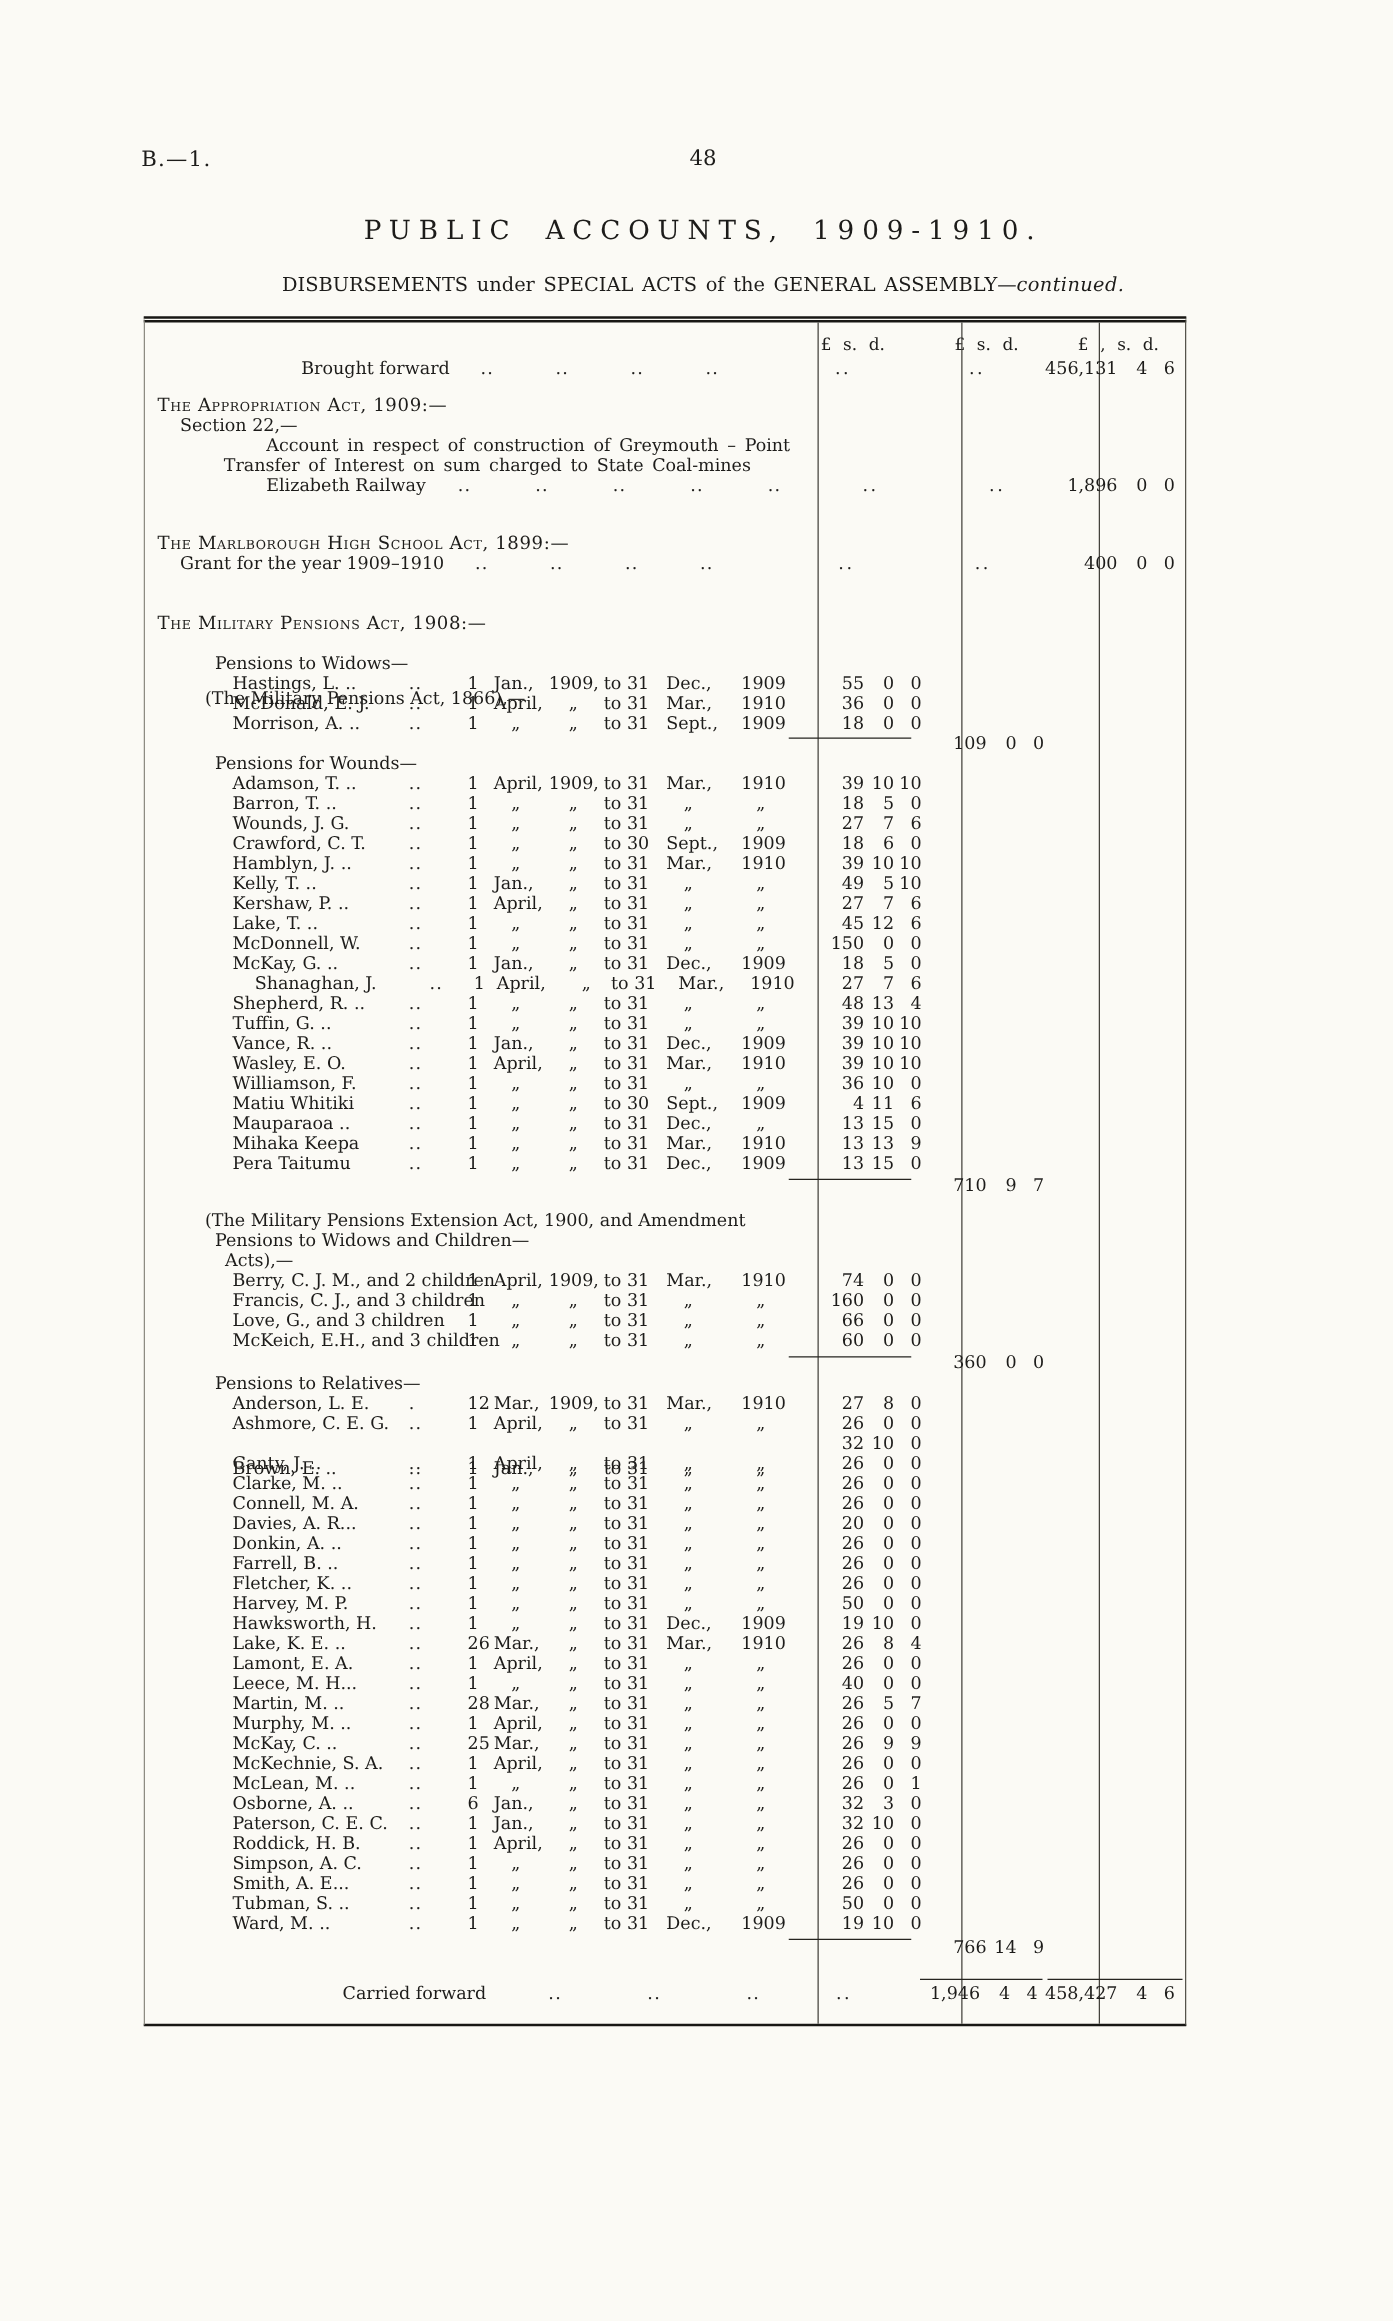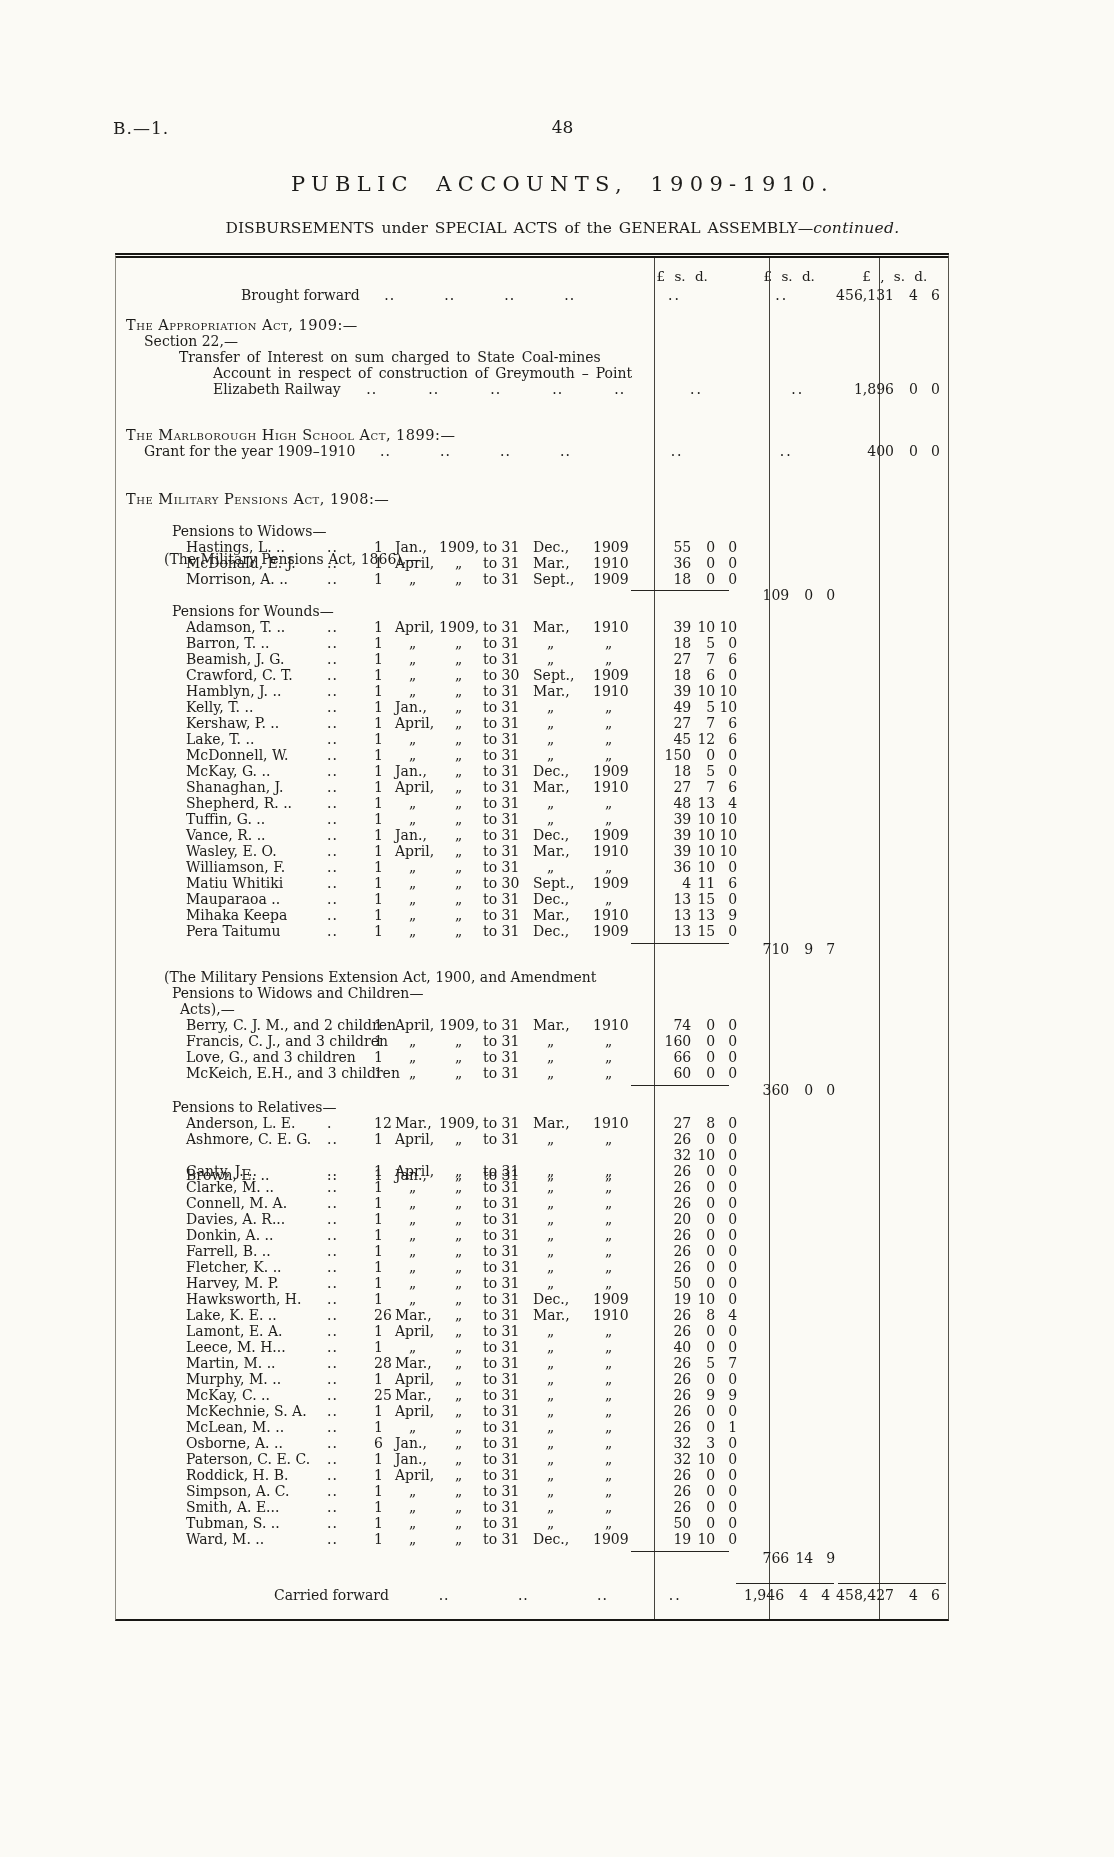--- a/index.html
+++ b/index.html
@@ -111,27 +111,27 @@
         <div class="mc m2"></div>
         <div class="mc m3"></div>
       </div>
       <div class="r s">
         <div class="desc" style="padding-left: 28px;">Section 22,—</div>
         <div class="mc m1"></div>
         <div class="mc m2"></div>
         <div class="mc m3"></div>
       </div>
       <div class="r tx">
+        <div class="desc" style="padding-left: 97px;">Account in respect of construction of Greymouth – Point</div>
+        <div class="mc m1"></div>
+        <div class="mc m2"></div>
+        <div class="mc m3"></div>
+      </div>
+      <div class="r tx">
         <div class="desc" style="padding-left: 63px;">Transfer of Interest on sum charged to State Coal-mines</div>
-        <div class="mc m1"></div>
-        <div class="mc m2"></div>
-        <div class="mc m3"></div>
-      </div>
-      <div class="r tx">
-        <div class="desc" style="padding-left: 97px;">Account in respect of construction of Greymouth – Point</div>
         <div class="mc m1"></div>
         <div class="mc m2"></div>
         <div class="mc m3"></div>
       </div>
       <div class="r f">
         <div class="desc" style="padding-left: 97px;">
           <div>Elizabeth Railway</div>
           <div class="lead" style="width: 62px;">..</div>
           <div class="lead" style="width: 62px;">..</div>
           <div class="lead" style="width: 62px;">..</div>
@@ -304,21 +304,21 @@
         <div class="mc m1">
           <div class="ma">18</div>
           <div class="mb">5</div>
           <div class="md">0</div>
         </div>
         <div class="mc m2"></div>
         <div class="mc m3"></div>
       </div>
       <div class="r e">
         <div class="desc" style="padding-left: 70px;">
-          <div class="en">Beamish, J. G.</div>
+          <div class="en">Wounds, J. G.</div>
           <div class="ed">..</div>
           <div class="sd">1</div>
           <div class="sm dt">„</div>
           <div class="sy dt">„</div>
           <div class="e1">to 31</div>
           <div class="em dt">„</div>
           <div class="ey dt">„</div>
         </div>
         <div class="mc m1">
           <div class="ma">27</div>
@@ -455,21 +455,21 @@
         </div>
         <div class="mc m1">
           <div class="ma">18</div>
           <div class="mb">5</div>
           <div class="md">0</div>
         </div>
         <div class="mc m2"></div>
         <div class="mc m3"></div>
       </div>
       <div class="r e">
-        <div class="desc" style="padding-left: 70px;">
+        <div class="desc" style="padding-left: 70px; text-align: center;">
           <div class="en">Shanaghan, J.</div>
           <div class="ed">..</div>
           <div class="sd">1</div>
           <div class="sm">April,</div>
           <div class="sy dt">„</div>
           <div class="e1">to 31</div>
           <div class="em">Mar.,</div>
           <div class="ey">1910</div>
         </div>
         <div class="mc m1">

